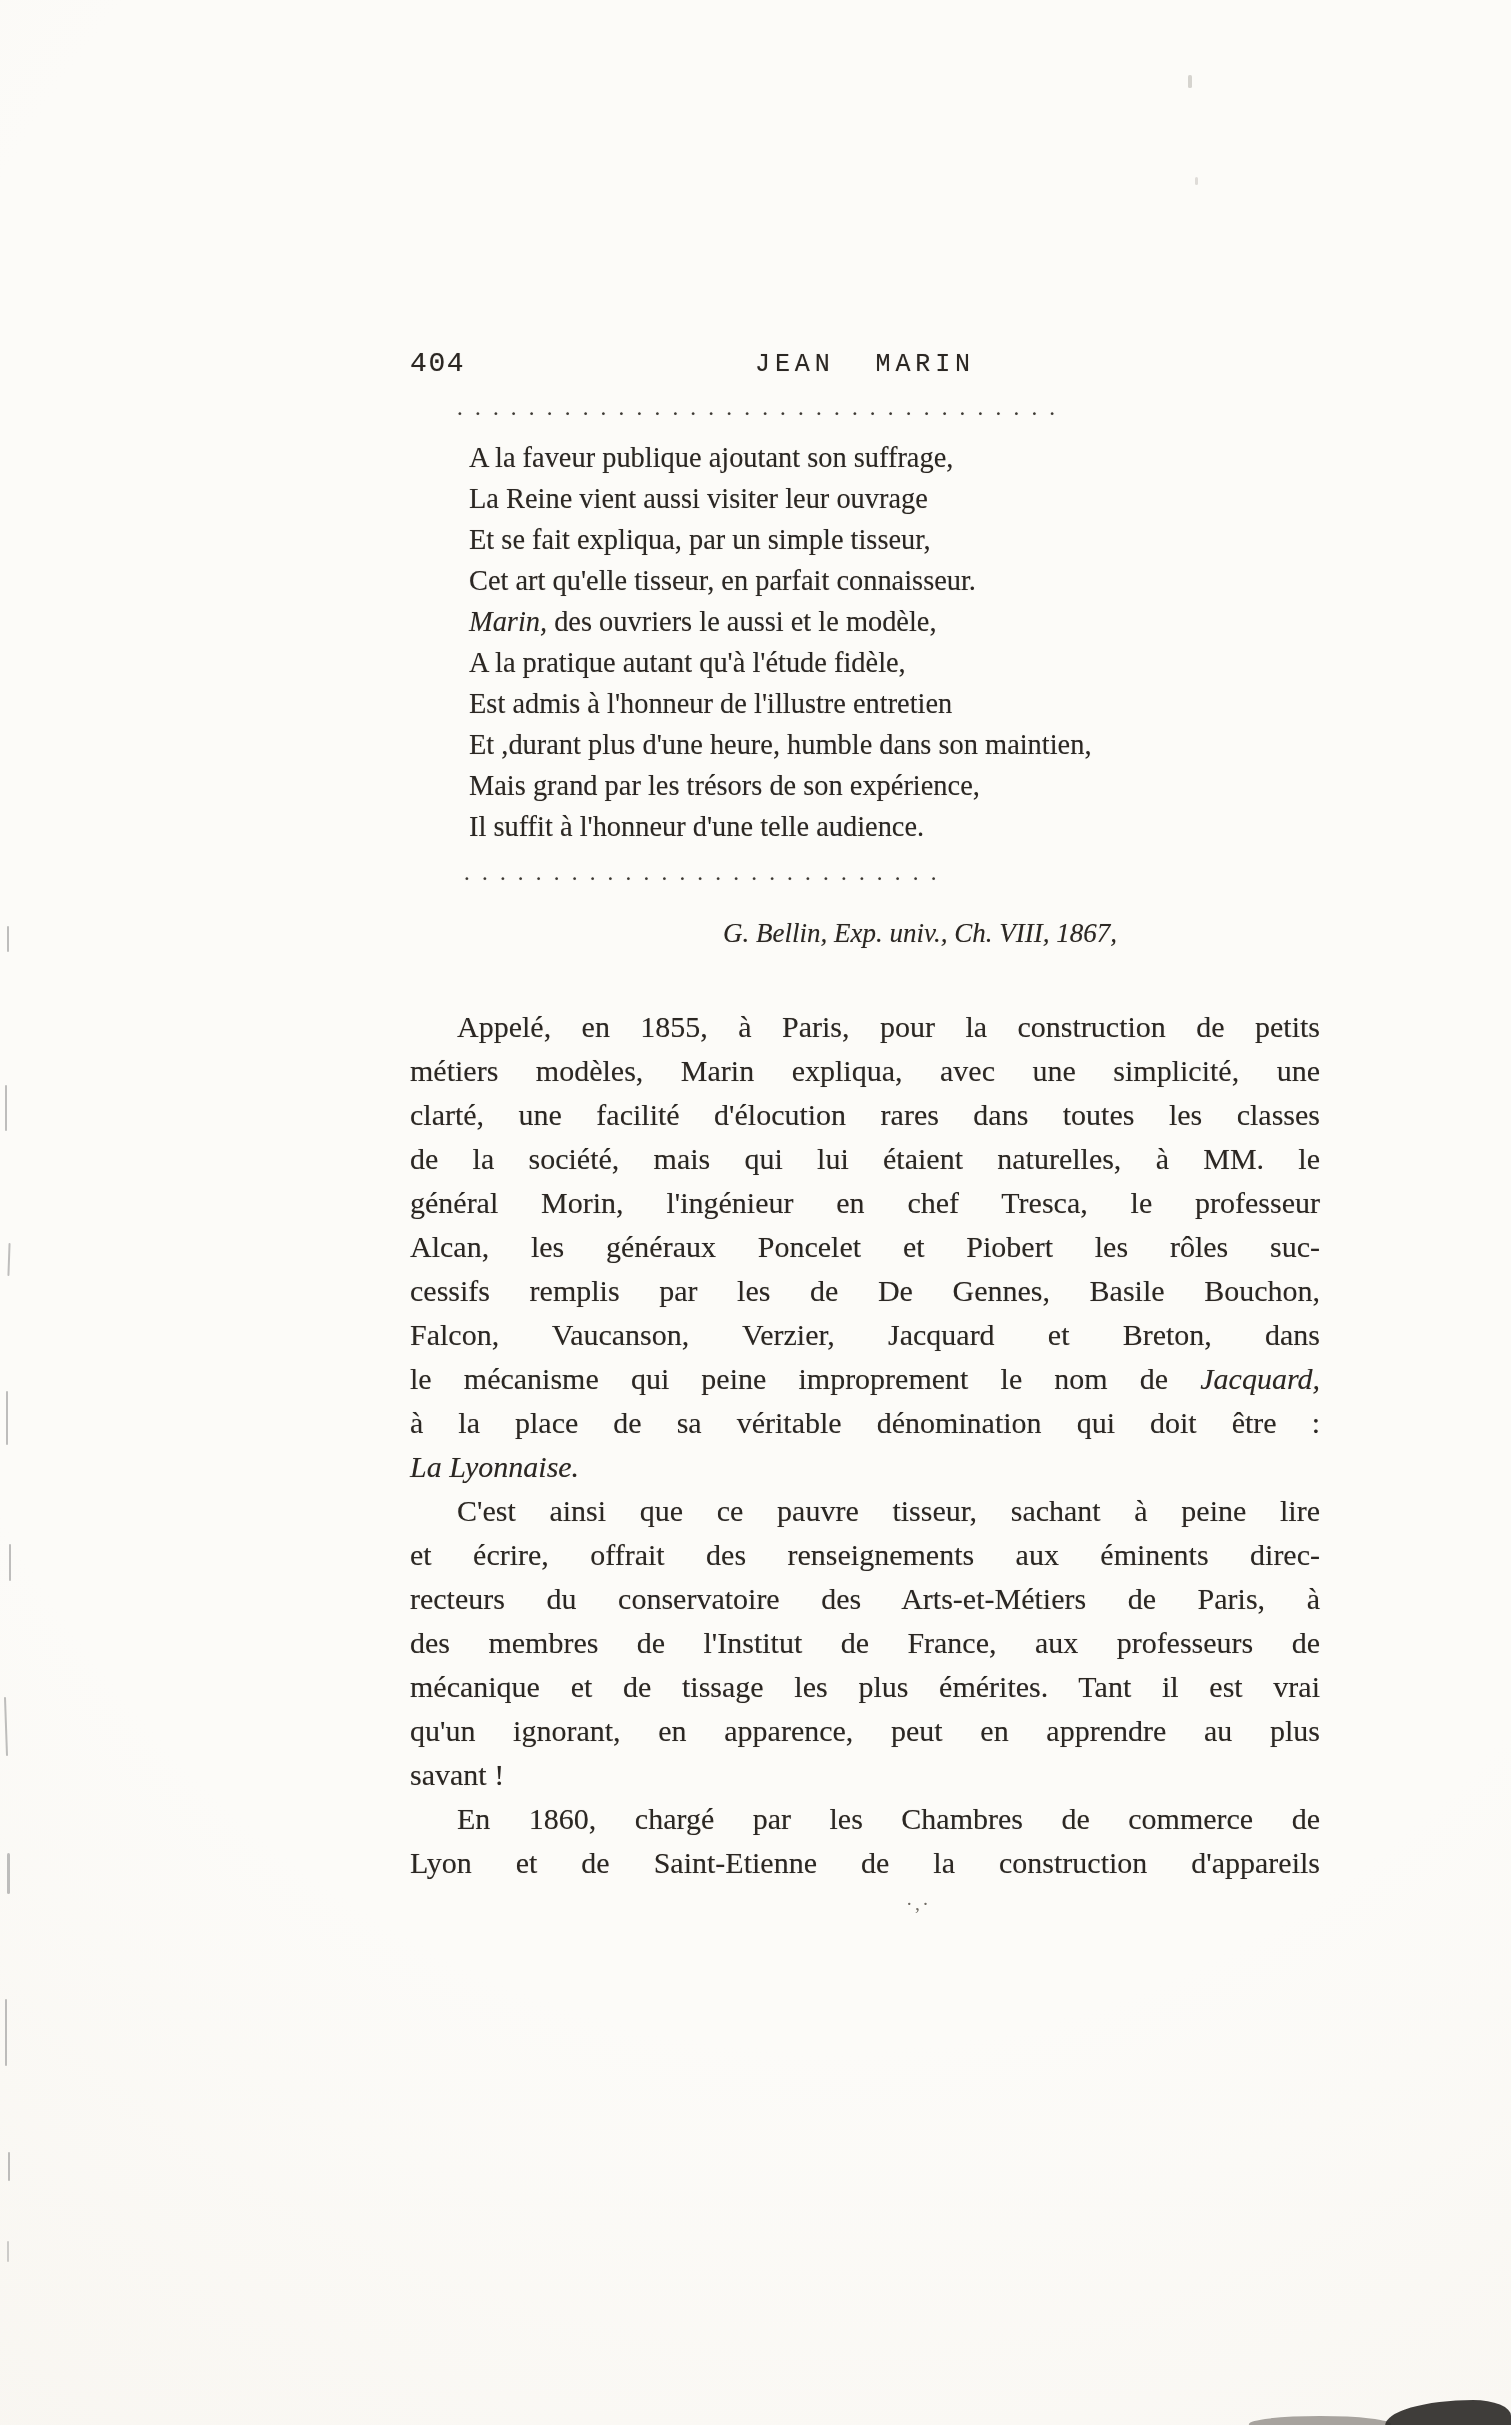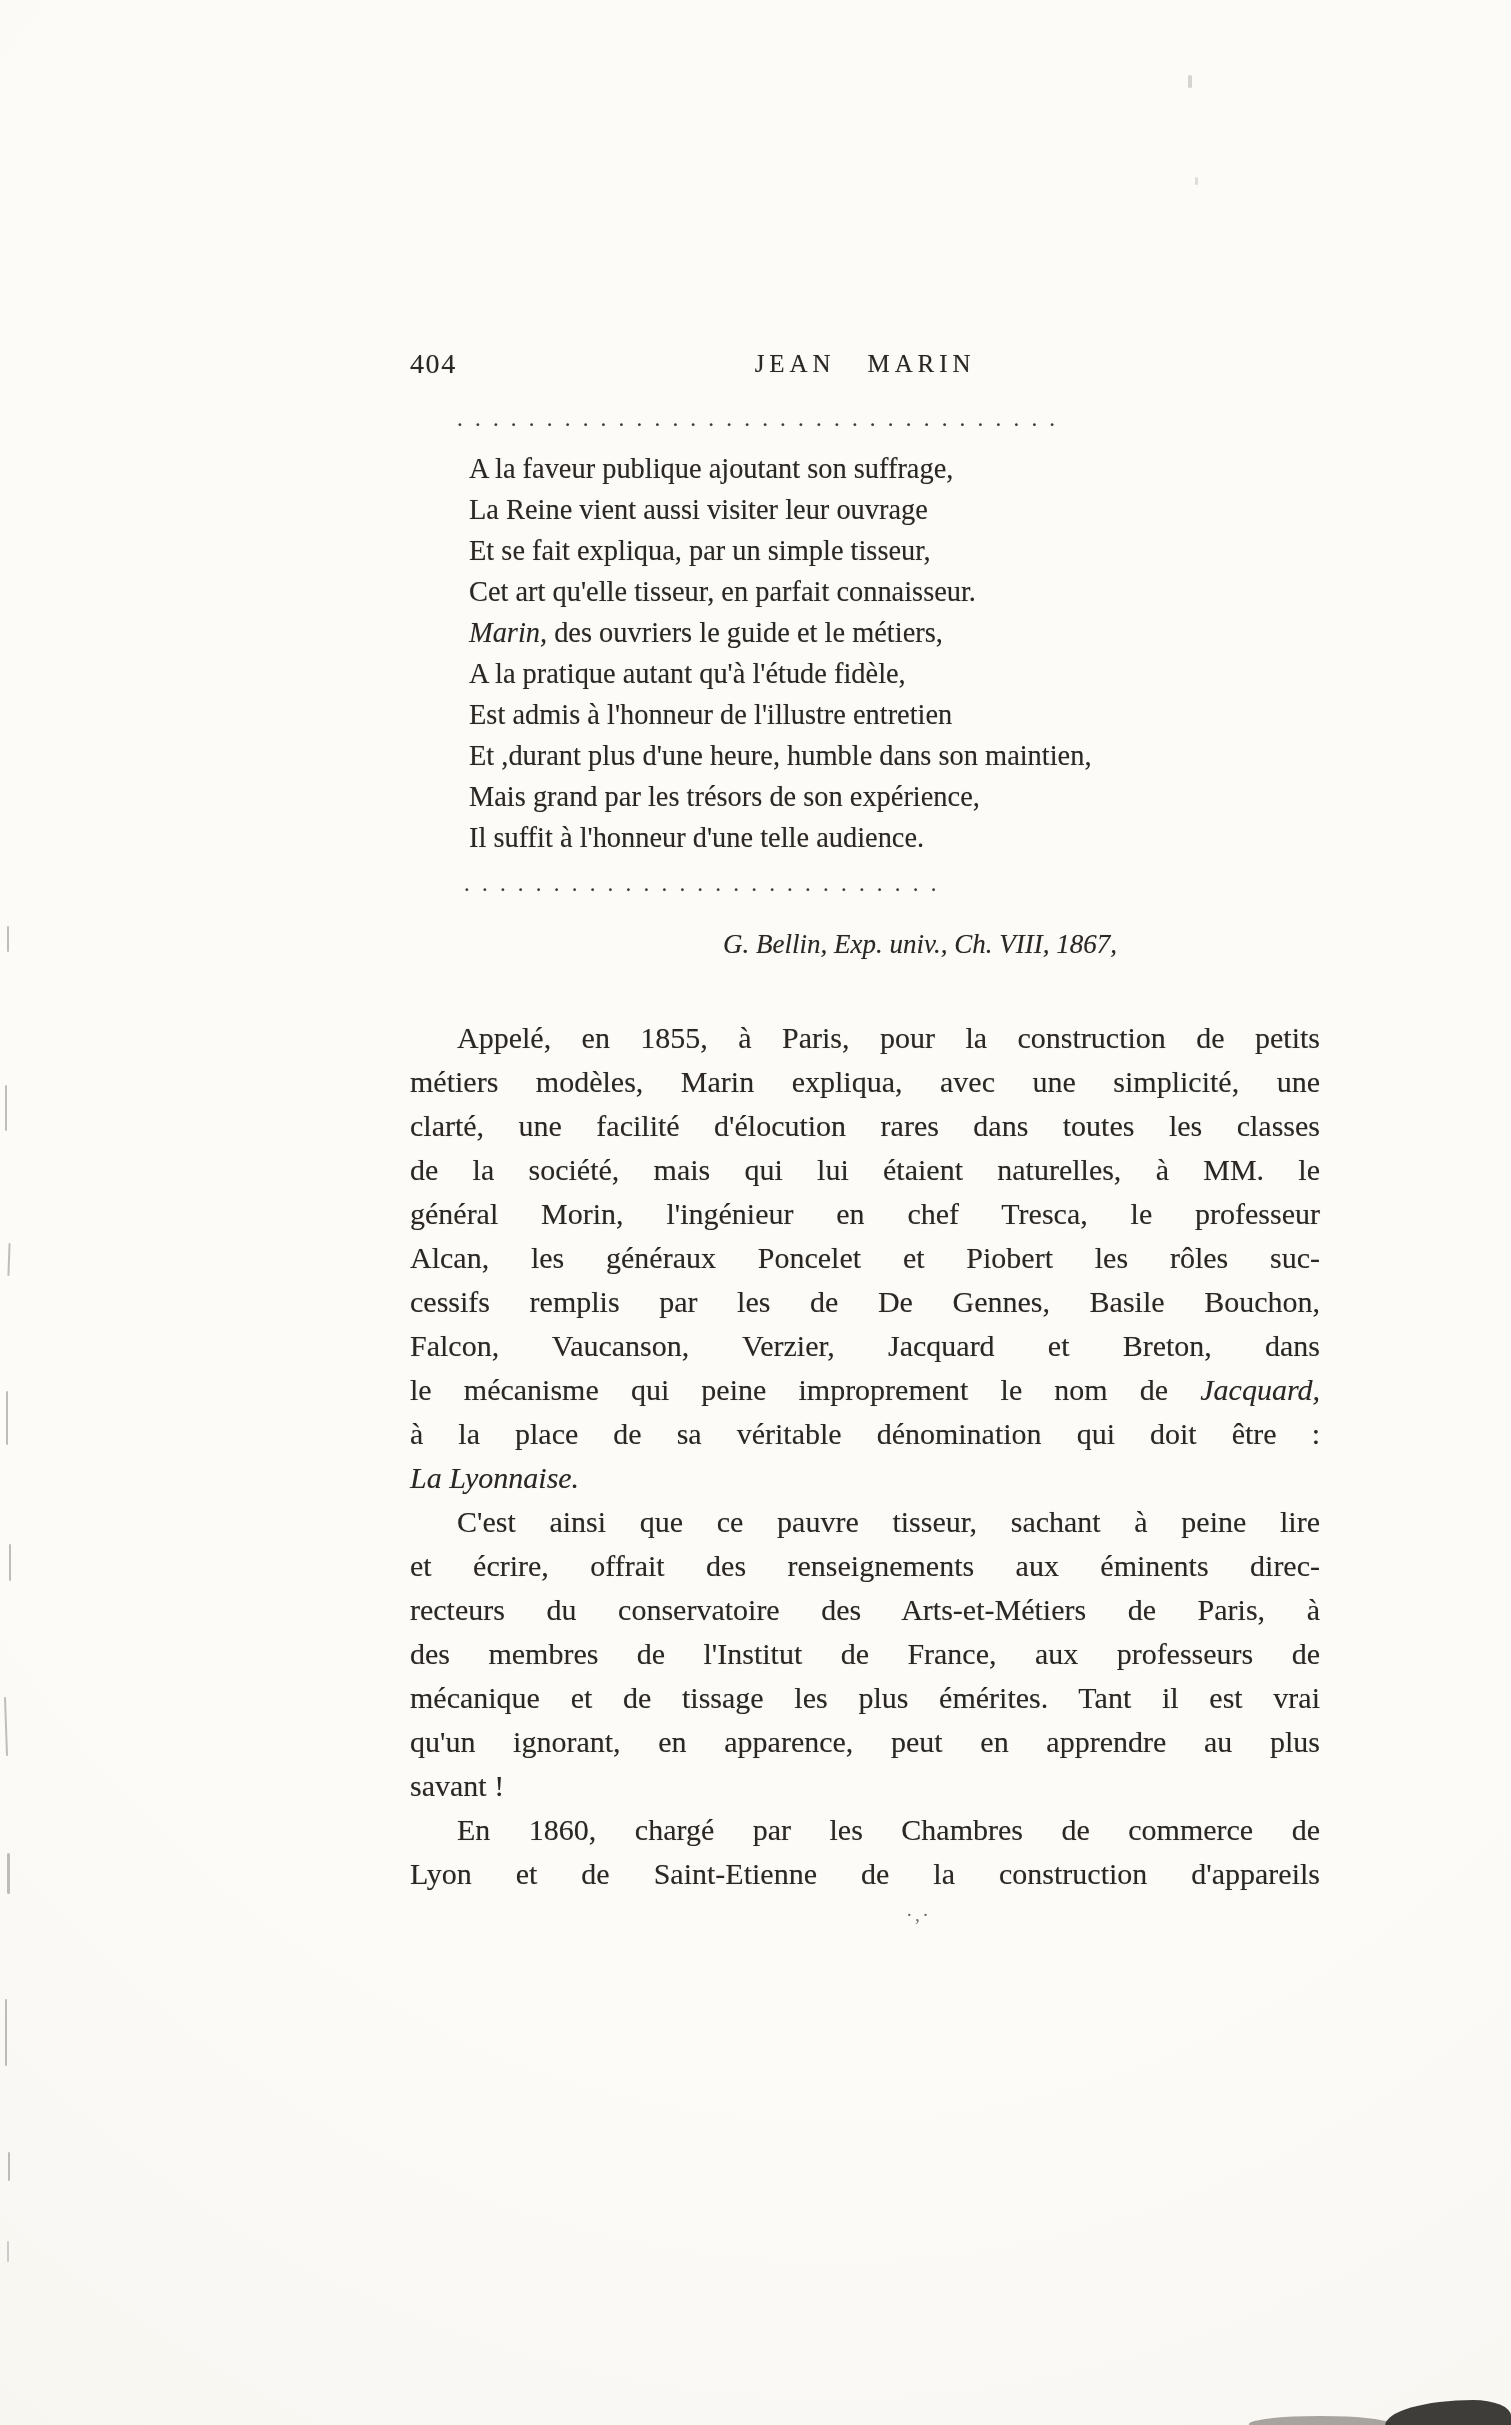--- a/index.html
+++ b/index.html
@@ -17,21 +17,21 @@
 
   .content {
     position: absolute;
     left: 410px;
     top: 345px;
     width: 910px;
     text-shadow: 0 0 0.8px rgba(45, 38, 30, 0.35);
   }
 
   
-  .header { position: relative; height: 41px; margin-bottom: 21px; }
+  .header { position: relative; height: 41px; margin-bottom: 10px; font-family: Liberation Mono, monospace; }
   .pagenum {
     position: absolute; left: 0; top: 3.3px;
     font-size: 28px; letter-spacing: 1.6px;
   }
   .running {
     display: block; text-align: center;
     font-size: 25px; letter-spacing: 4.9px; word-spacing: 21px;
     padding-top: 4.9px;
   }
 
@@ -98,21 +98,21 @@
       <span class="running">JEAN MARIN</span>
     </div>
 
     <div class="dots dots-top">..................................</div>
 
     <div class="poem">
       <div class="poem-line">A la faveur publique ajoutant son suffrage,</div>
       <div class="poem-line">La Reine vient aussi visiter leur ouvrage</div>
       <div class="poem-line">Et se fait expliqua, par un simple tisseur,</div>
       <div class="poem-line">Cet art qu'elle tisseur, en parfait connaisseur.</div>
-      <div class="poem-line"><span class="it">Marin,</span><span> des ouvriers le guide et le métiers,</span></div>
+      <div class="poem-line"><span class="it">Marin,</span><span> des ouvriers le aussi et le modèle,</span></div>
       <div class="poem-line">A la pratique autant qu'à l'étude fidèle,</div>
       <div class="poem-line">Est admis à l'honneur de l'illustre entretien</div>
       <div class="poem-line">Et ,durant plus d'une heure, humble dans son maintien,</div>
       <div class="poem-line">Mais grand par les trésors de son expérience,</div>
       <div class="poem-line">Il suffit à l'honneur d'une telle audience.</div>
     </div>
 
     <div class="dots dots-bottom">...........................</div>
 
     <div class="citation it">G. Bellin, Exp. univ., Ch. VIII, 1867,</div>

